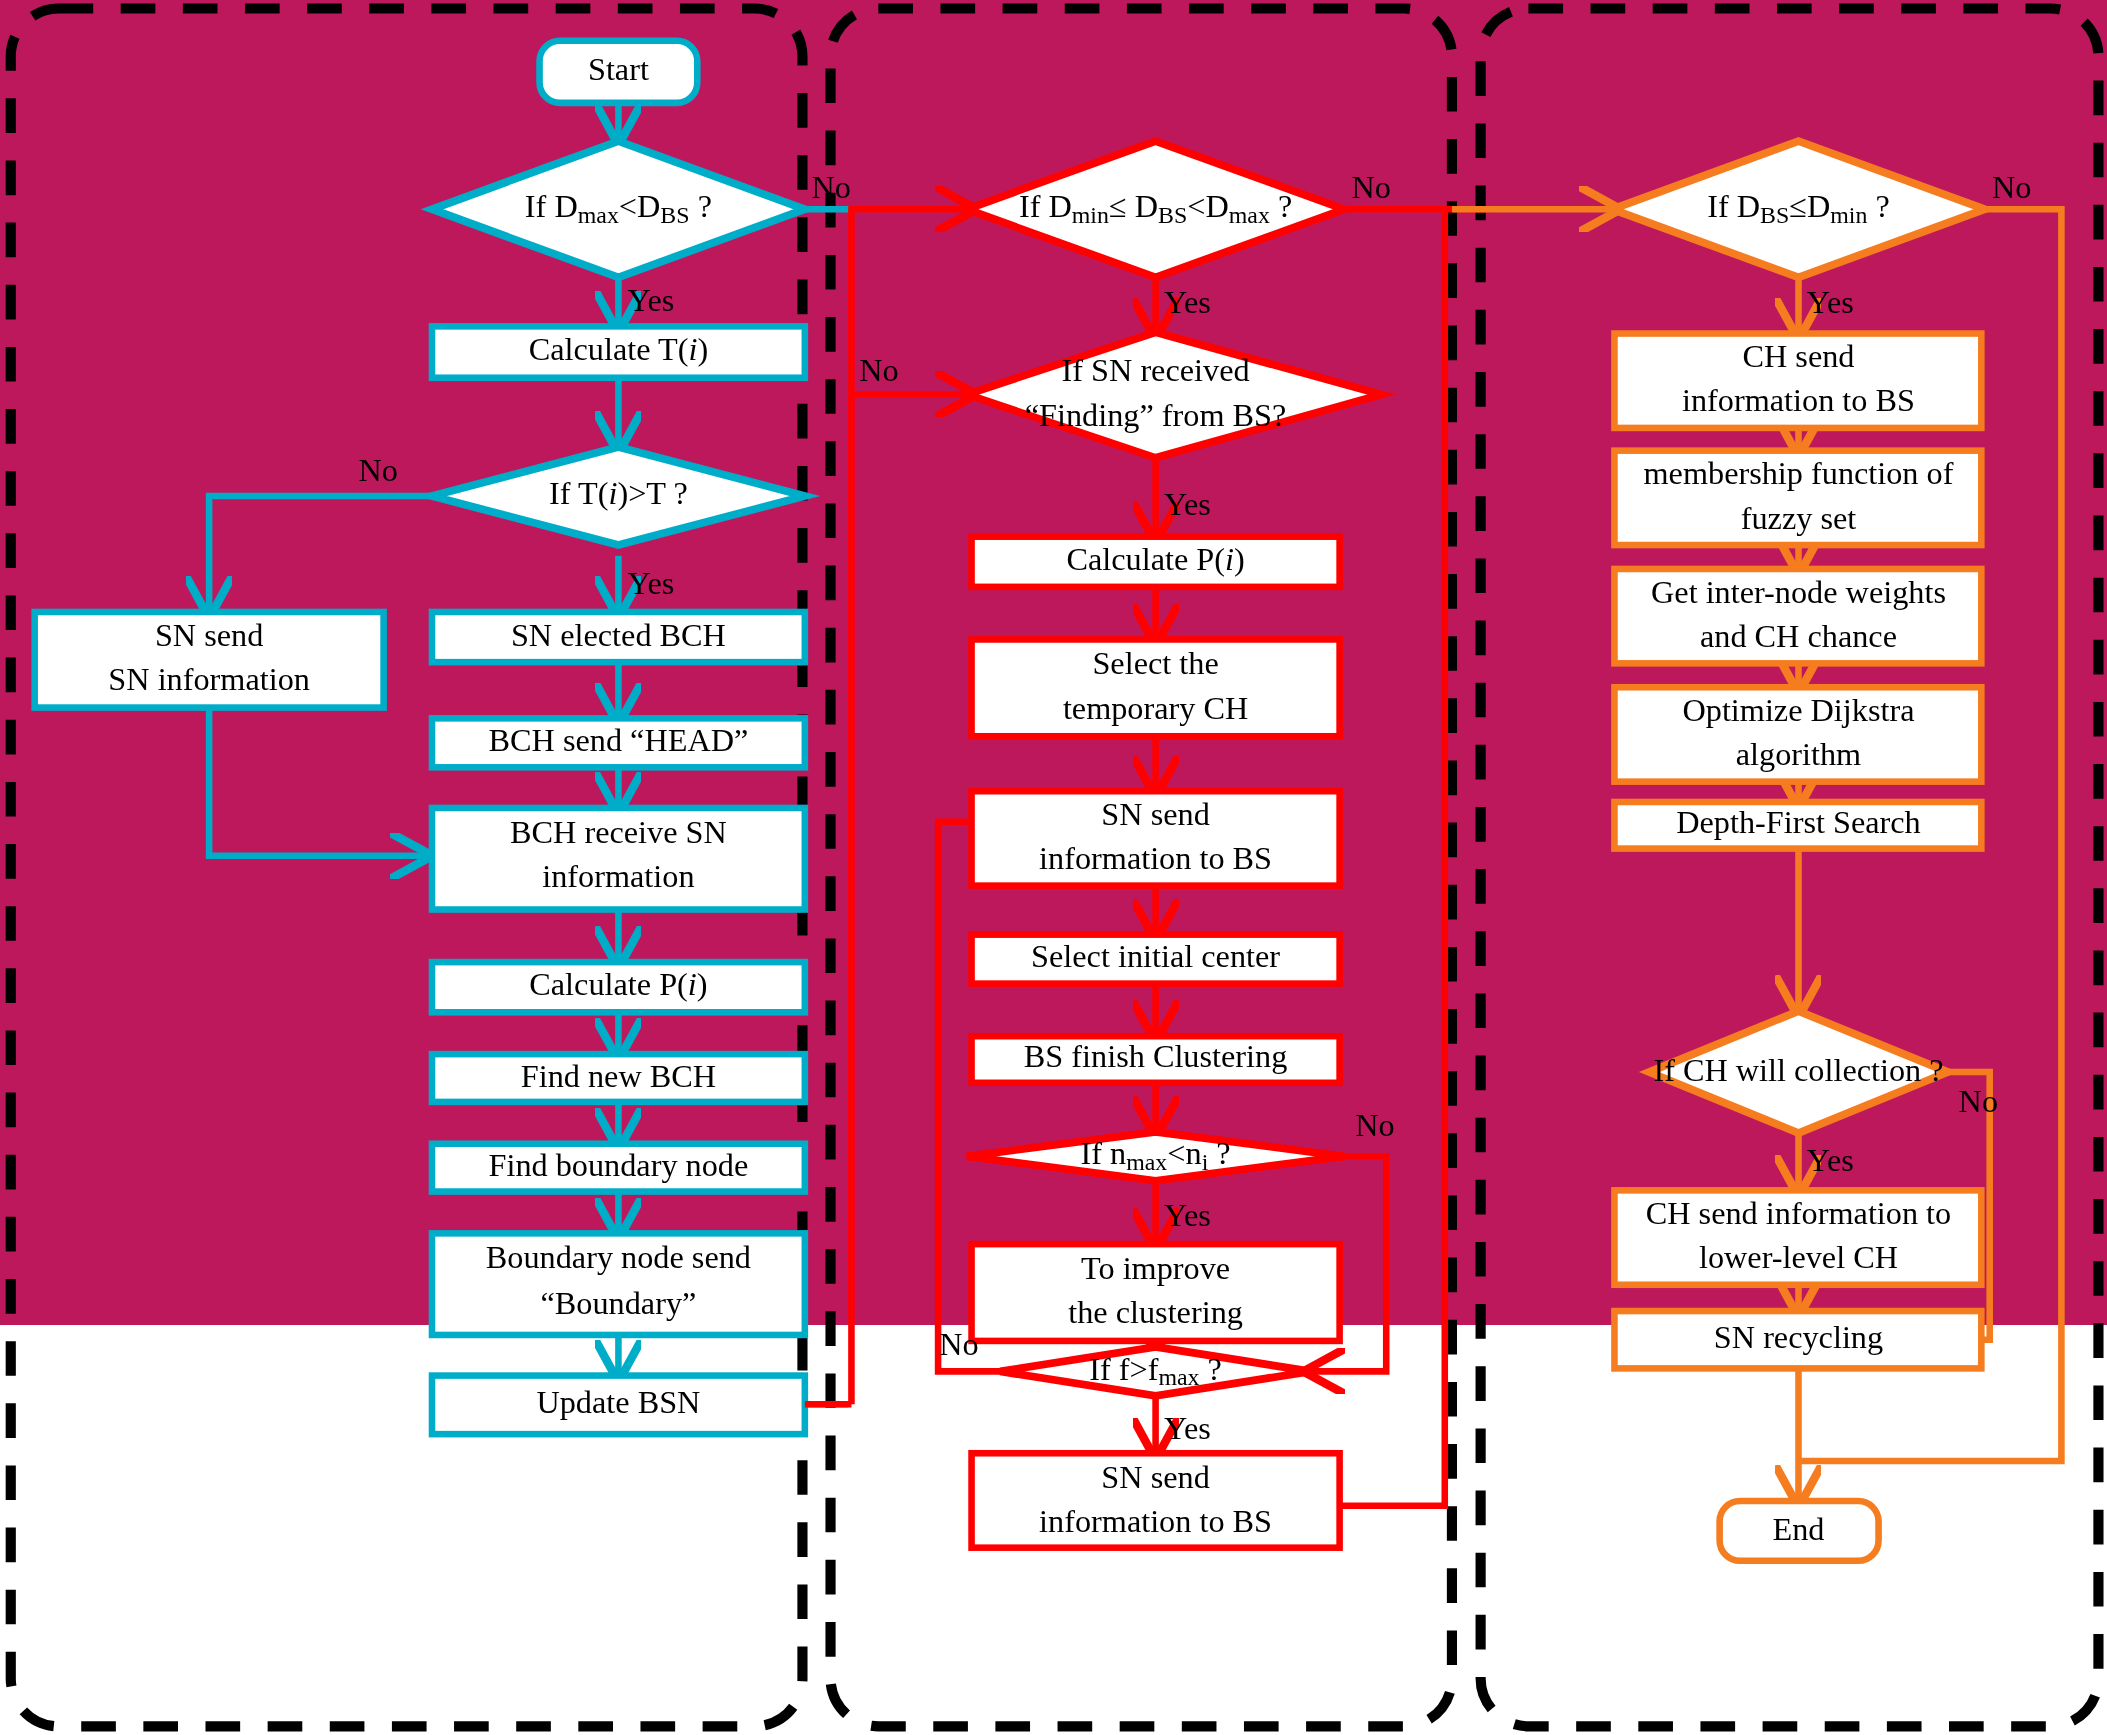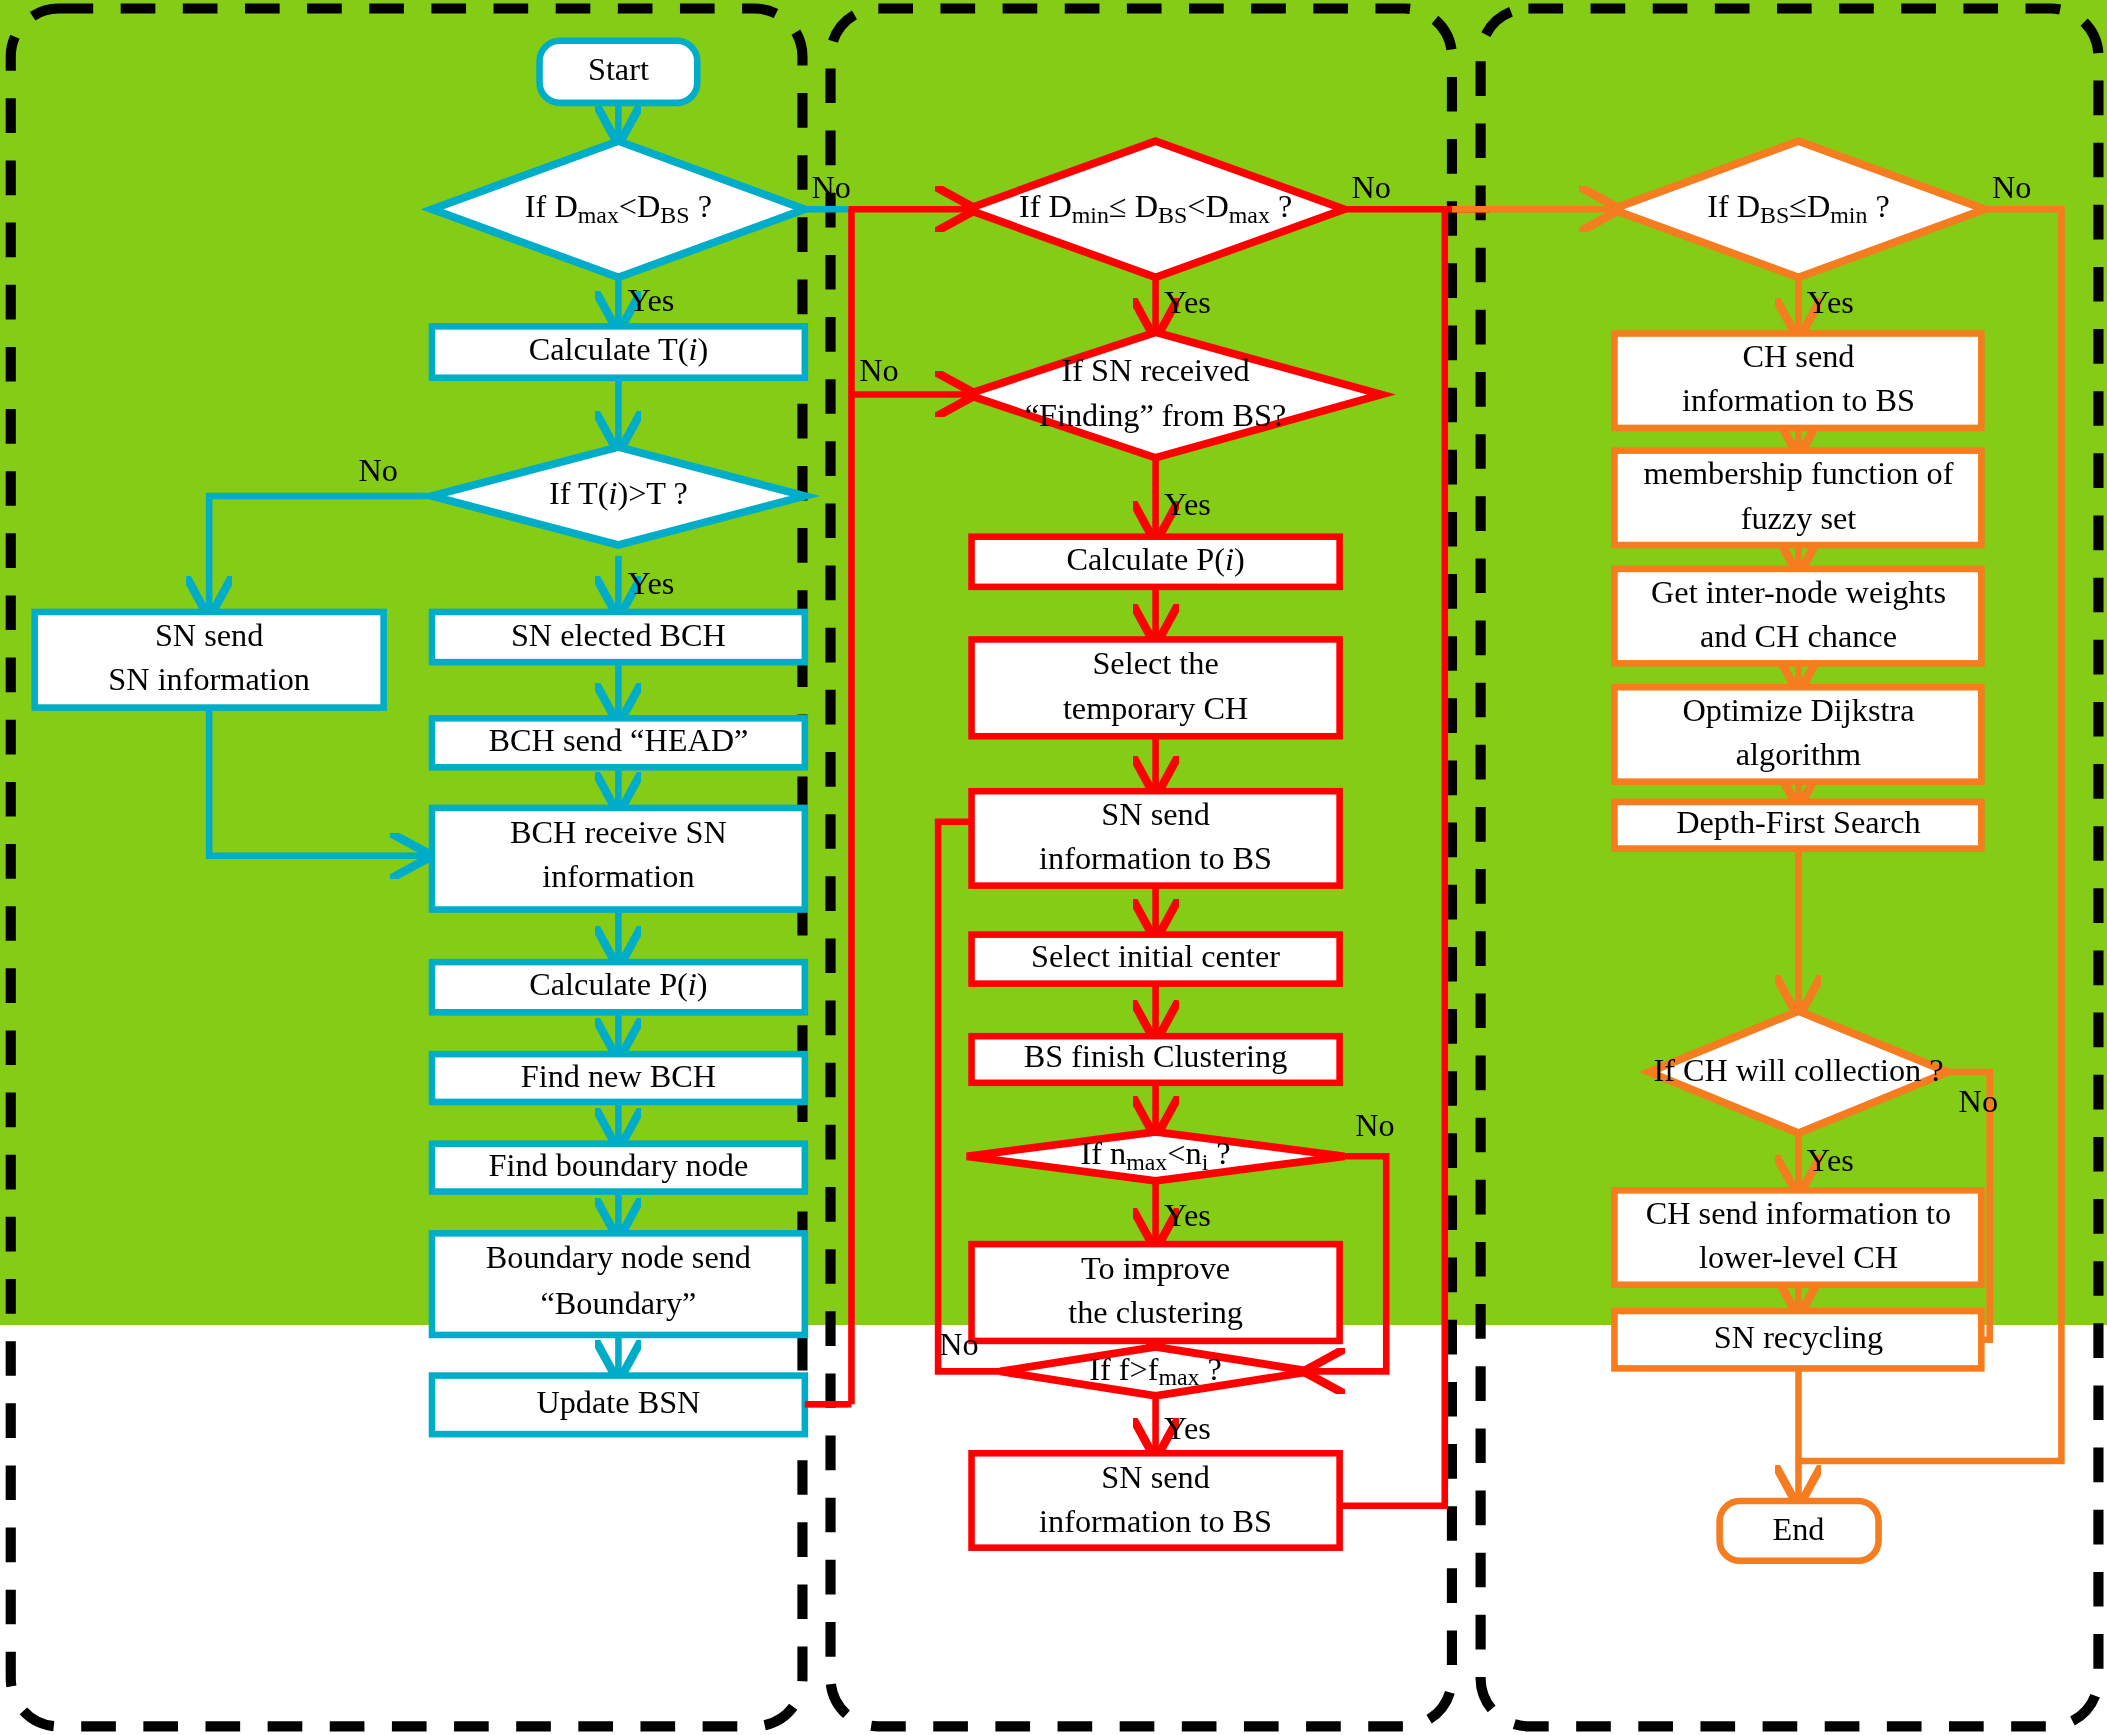--- a/index.html
+++ b/index.html
@@ -1,18 +1,18 @@
 <!DOCTYPE html>
 <html style="font-size:9.6px"><head>
 <meta charset="utf-8">
 <style>
   html,body{margin:0;padding:0;background:#ffffff;}
   body{width:2108px;height:1736px;overflow:hidden;
        font-family:"Liberation Serif","DejaVu Serif",serif;}
-  #stage{position:relative;width:2108px;height:1325px;background:#84cc16;}
+  #stage{position:relative;width:2108px;height:1325px;background:#be185d;}
   svg{position:absolute;left:0;top:0;}
   .nodelabel{font-family:"Liberation Serif","DejaVu Serif",serif;
              fill:#000;font-size:54px;text-anchor:middle;dominant-baseline:middle;}
   .edgelabel{font-family:"Liberation Serif","DejaVu Serif",serif;
              fill:#000;font-size:54px;dominant-baseline:middle;}
   .sub{font-size:40px;}
   .ital{font-style:italic;}
 </style>
 </head>
 <body>

